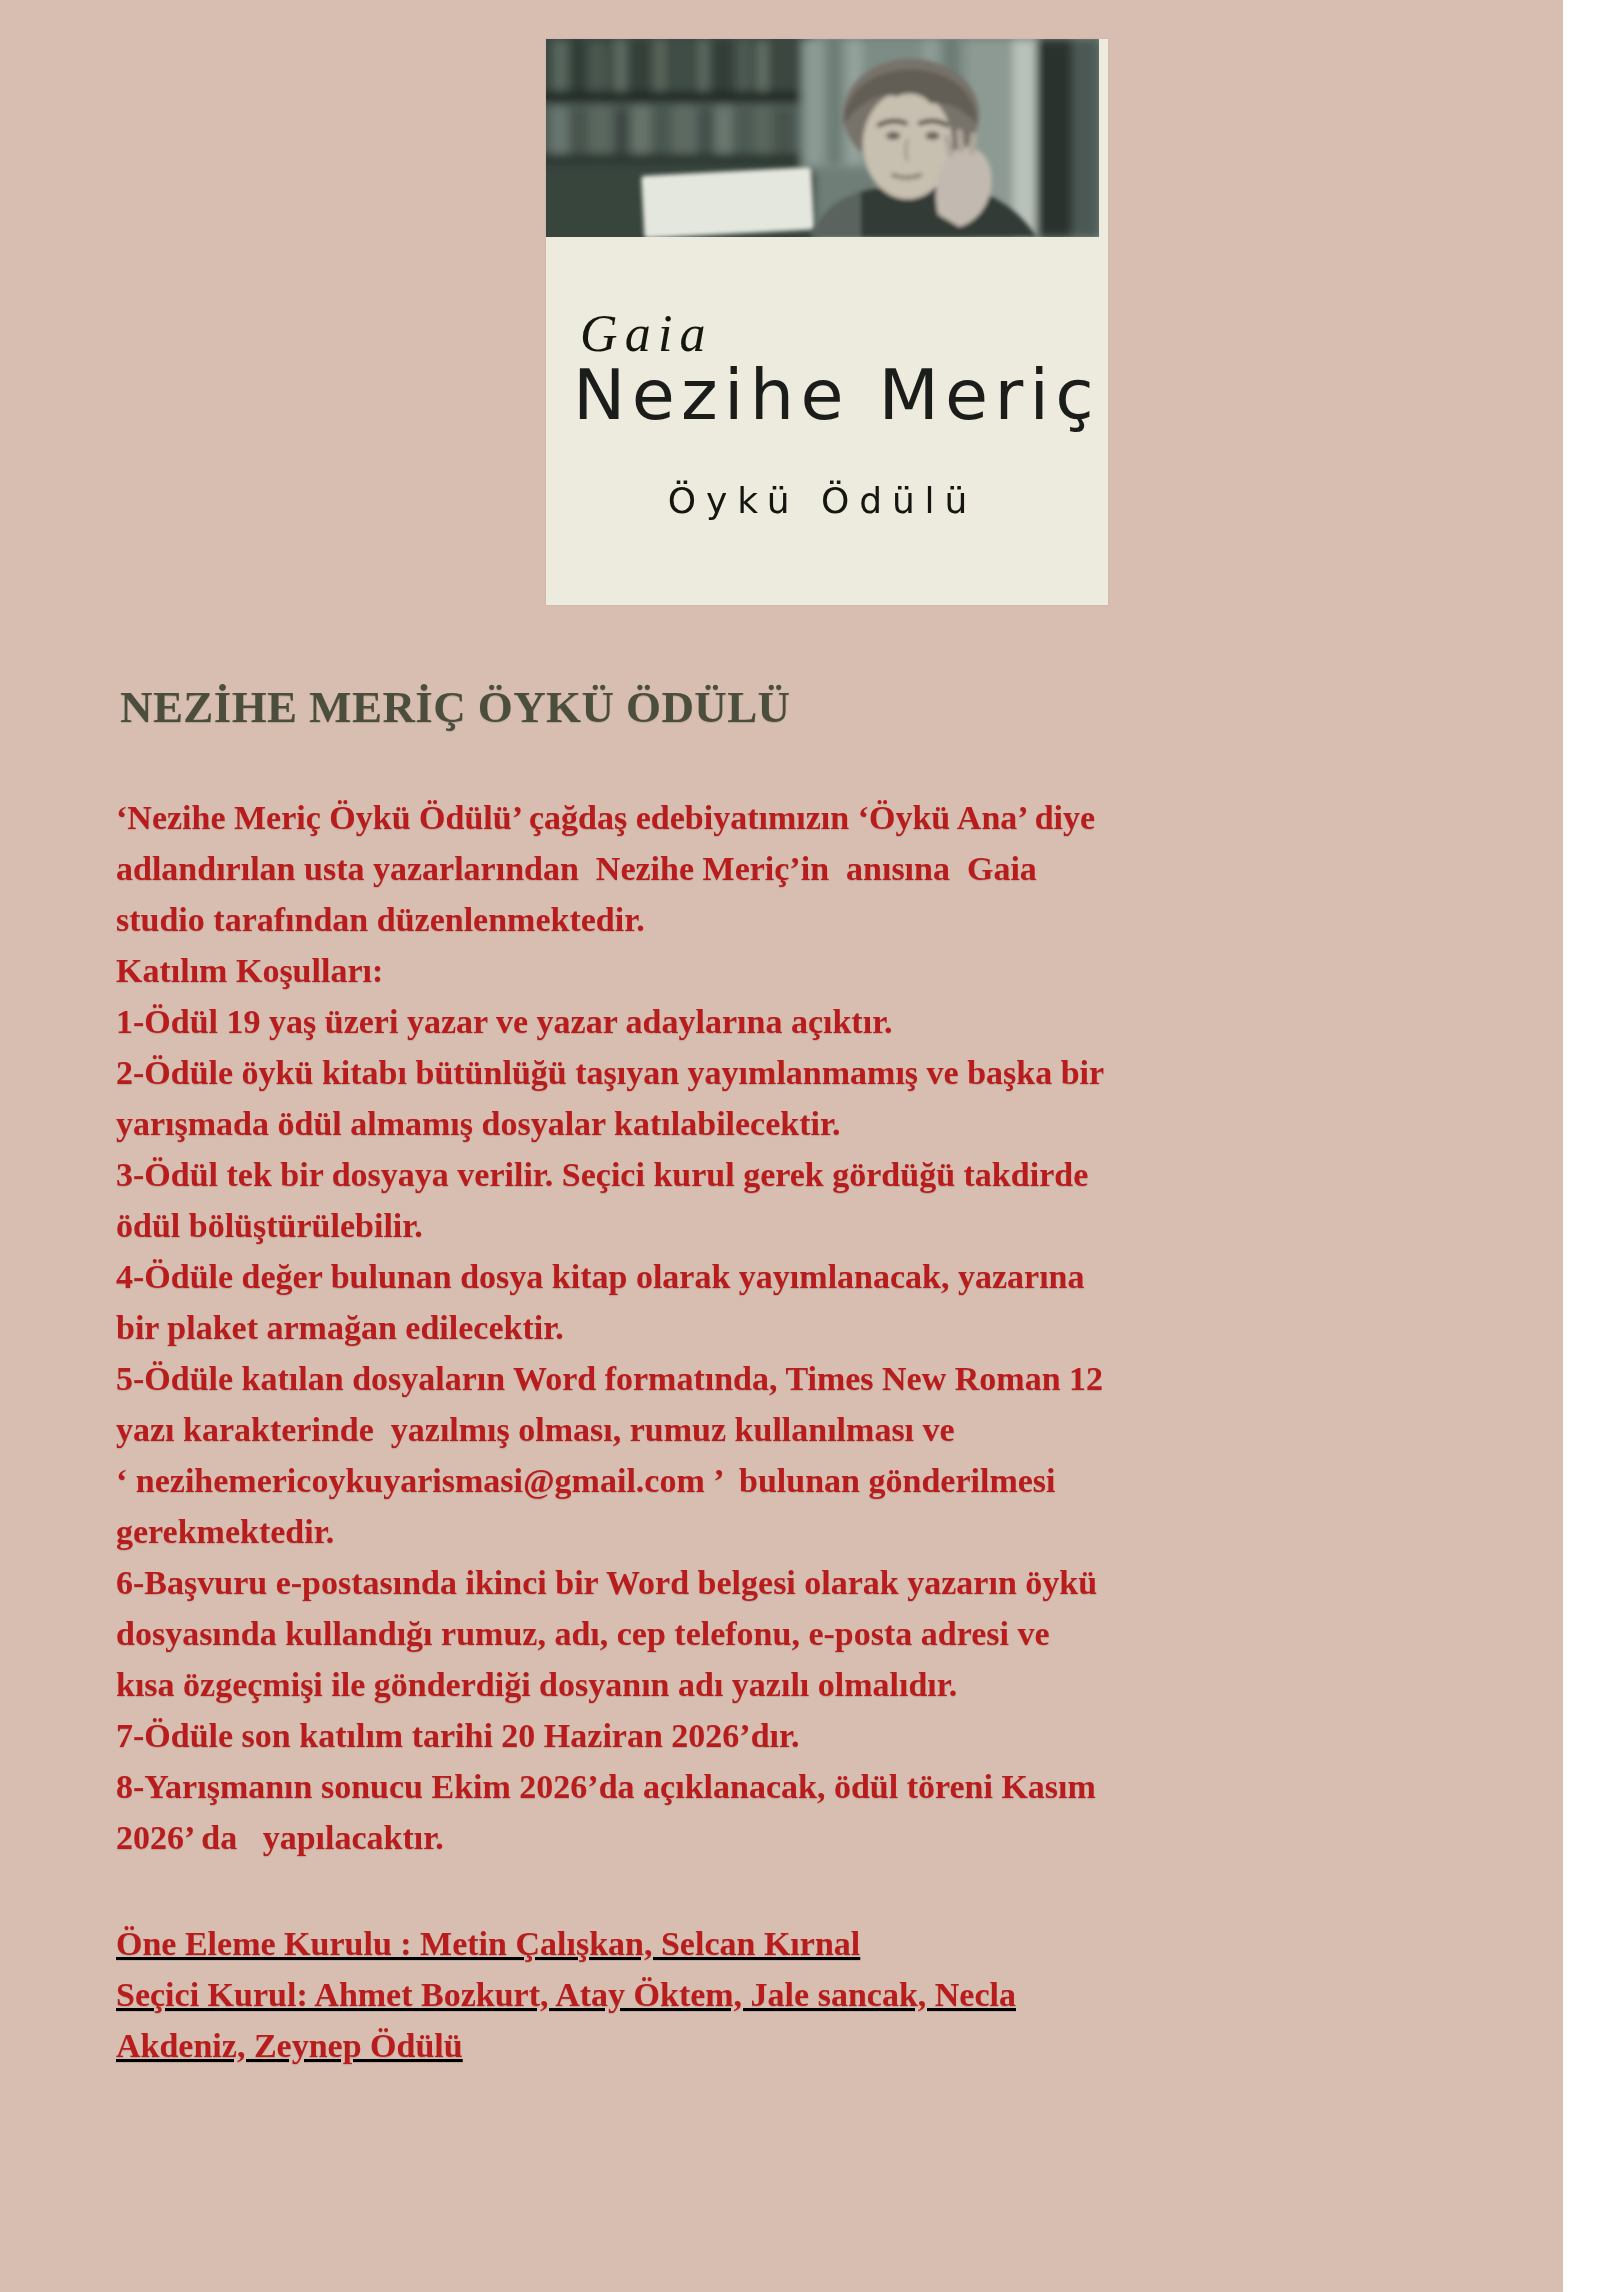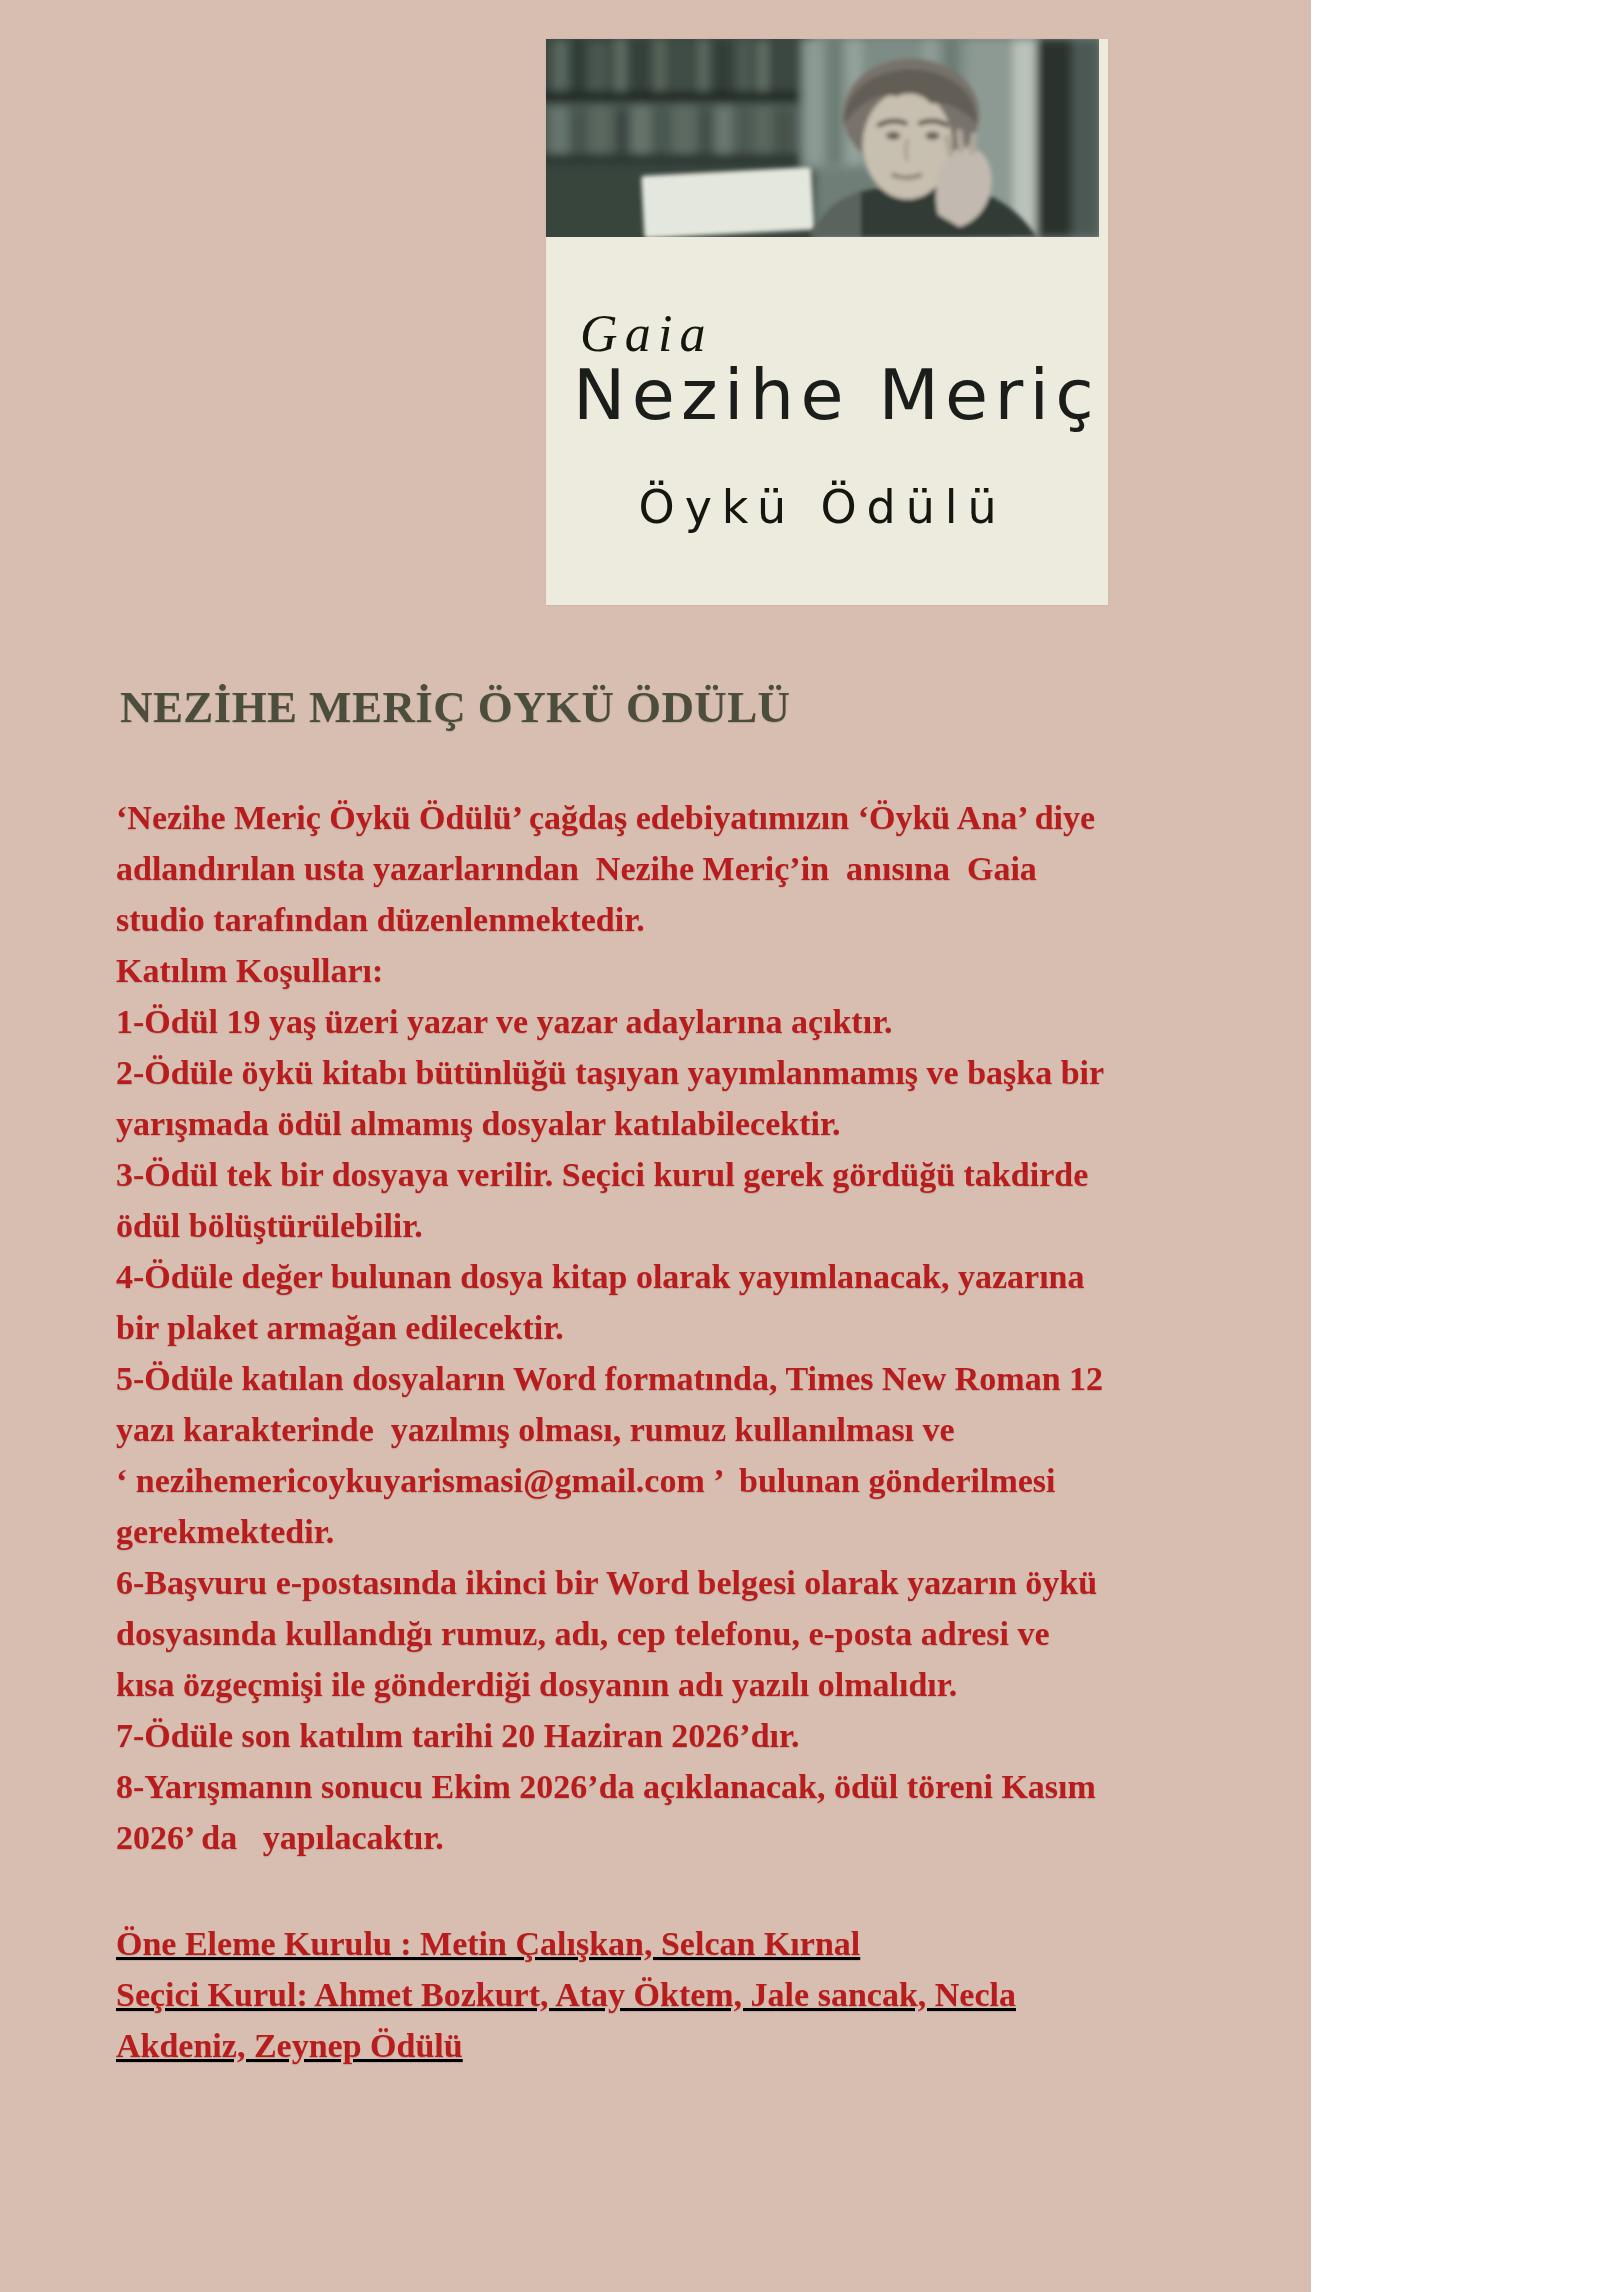--- a/index.html
+++ b/index.html
@@ -1,18 +1,18 @@
 <!DOCTYPE html>
 <html style="font-size:14.3px"><head>
 <meta charset="utf-8">
 <style>
   html, body { margin: 0; padding: 0; }
   .page {
     position: relative;
-    width: 1311px;
+    width: 1563px;
     height: 2293px;
     background: #d8beb1;
     overflow: hidden;
     font-family: "Liberation Serif", "DejaVu Serif", serif;
   }
 
   
   .logo-card {
     position: absolute;
     left: 546px;
@@ -47,21 +47,21 @@
     letter-spacing: 6.3px;
     color: #1b1d1a;
     white-space: pre;
   }
   .logo-subtitle {
     position: absolute;
     left: 0; top: 441px;
     width: 553px;
     text-align: center;
     font-family: "DejaVu Sans", "Liberation Sans", sans-serif;
-    font-size: 46px;
+    font-size: 36px;
     letter-spacing: 9.9px;
     color: #14160f;
     white-space: pre;
   }
 
   
   .heading {
     position: absolute;
     left: 116px; top: 678px;
     margin: 4px;

